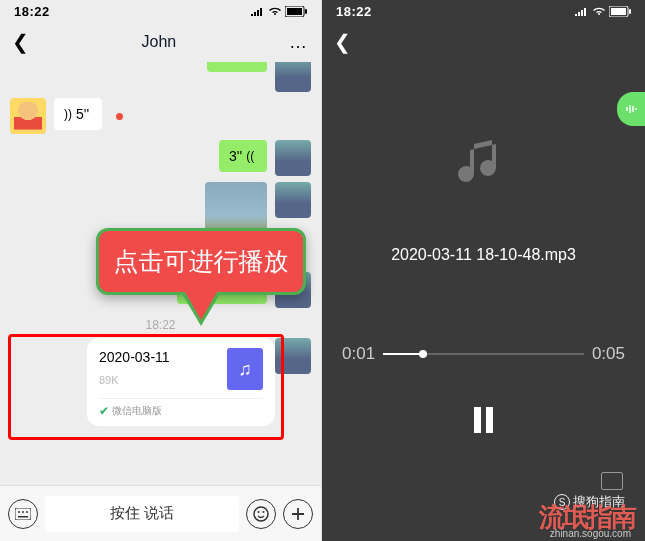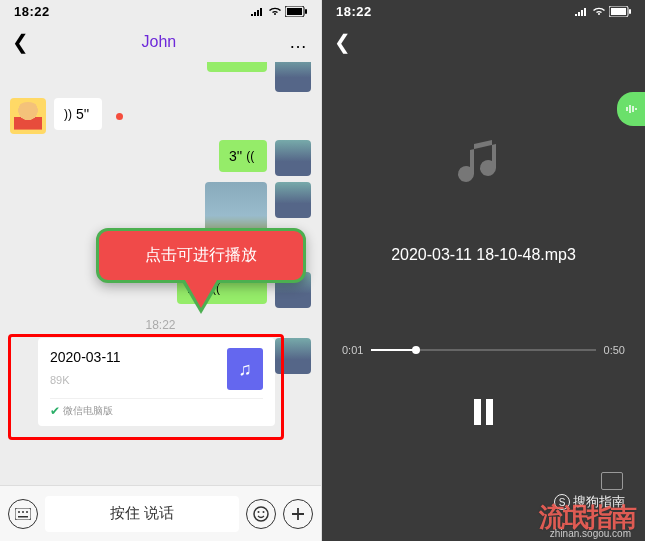--- a/index.html
+++ b/index.html
@@ -15,21 +15,21 @@
   .phone { position: relative; height: 541px; }
   .phone-left { width: 322px; background: #ededed; border-right: 1px solid #ddd; }
   .phone-right { width: 323px; background: #3a3a3a; color: #fff; }
 
   .status-bar { height: 22px; display: flex; align-items: center; justify-content: space-between; padding: 0 14px; font-size: 13px; font-weight: 600; }
   .status-bar .time { letter-spacing: 0.5px; }
   .status-icons { display: flex; align-items: center; gap: 3px; }
 
   .nav-bar { height: 40px; display: flex; align-items: center; justify-content: space-between; padding: 0 12px; }
   .phone-left .nav-bar { background: #ededed; }
-  .nav-title { font-size: 16px; font-weight: 500; color: #6d28d9; }
+  .nav-title { font-size: 16px; font-weight: 500; color: #0f172a; }
   .back-arrow { font-size: 20px; color: #000; }
   .phone-right .back-arrow { color: #fff; }
   .more-dots { font-size: 18px; letter-spacing: 2px; color: #000; }
 
   .chat-area { padding: 4px 10px; position: relative; height: 418px; overflow: hidden; }
 
   .msg-row { display: flex; margin: 6px 0; align-items: flex-start; }
   .msg-row.out { justify-content: flex-end; }
   .msg-row.in { justify-content: flex-start; }
 
@@ -41,36 +41,36 @@
   .bubble.green { background: #95ec69; color: #000; }
   .bubble.white { background: #fff; color: #000; }
 
   .voice-bubble { display: flex; align-items: center; gap: 4px; min-width: 48px; }
   .voice-waves { font-size: 12px; }
   .red-dot { width: 7px; height: 7px; background: #f54d3d; border-radius: 50%; margin-left: 6px; align-self: center; }
 
   .timestamp { text-align: center; font-size: 12px; color: #aaa; margin: 10px 0 4px; }
 
   .file-card {
-    background: #fff; border-radius: 4px; padding: 10px 12px 8px; width: 237px;
+    background: #fff; border-radius: 12px; padding: 10px 12px 8px; width: 188px;
     display: flex; flex-direction: column; position: relative;
   }
   .file-top { display: flex; justify-content: space-between; align-items: flex-start; }
   .file-name { font-size: 14px; color: #000; line-height: 1.3; max-width: 150px; word-break: break-all; }
   .file-size { font-size: 11px; color: #bbb; margin-top: 8px; }
   .file-icon { width: 36px; height: 42px; background: #6467ef; border-radius: 3px; display: flex; align-items: center; justify-content: center; color: #fff; font-size: 18px; }
   .file-source { font-size: 10px; color: #999; margin-top: 8px; border-top: 1px solid #f0f0f0; padding-top: 5px; display: flex; align-items: center; gap: 3px; }
   .source-dot { color: #2aae67; font-size: 12px; }
 
   .red-box { border: 3px solid #ff0000; border-radius: 4px; position: absolute; pointer-events: none; }
 
   .callout {
     position: absolute; z-index: 10; top: 228px; left: 96px; width: 210px;
     background: #f04a49; border: 3px solid #4caf50; border-radius: 12px;
-    padding: 14px 10px; text-align: center; color: #fff; font-size: 16px; font-weight: 500;
+    padding: 14px 10px; text-align: center; color: #fff; font-size: 25px; font-weight: 500;
     box-shadow: 0 4px 12px rgba(0,0,0,0.3);
   }
   .callout::after {
     content: ""; position: absolute; bottom: -28px; left: 50%; transform: translateX(-50%);
     width: 0; height: 0;
     border-left: 16px solid transparent;
     border-right: 16px solid transparent;
     border-top: 28px solid #f04a49;
   }
   .callout::before {
@@ -82,21 +82,21 @@
   }
 
   .input-bar { position: absolute; bottom: 0; left: 0; right: 0; height: 56px; background: #f7f7f7; border-top: 1px solid #ddd; display: flex; align-items: center; padding: 0 8px; gap: 7px; }
   .circle-btn { width: 30px; height: 30px; border: 1.5px solid #333; border-radius: 50%; display: flex; align-items: center; justify-content: center; font-size: 16px; background: transparent; }
   .voice-input { flex: 1; background: #fff; border-radius: 4px; height: 36px; display: flex; align-items: center; justify-content: center; font-size: 15px; color: #333; }
 
   
   .player-area { padding: 30px 16px 9px; height: 478px; position: relative; }
   .music-icon-big { width: 64px; height: 64px; margin: 40px auto 50px; color: #777; }
   .track-name { text-align: center; font-size: 16px; color: #fff; margin-bottom: 80px; word-break: break-all; }
-  .progress-row { display: flex; align-items: center; gap: 8px; font-size: 11px; color: #ccc; padding: 0 4px; }
+  .progress-row { display: flex; align-items: center; gap: 8px; font-size: 17px; color: #ccc; padding: 0 4px; }
   .progress-bar { flex: 1; height: 2px; background: #666; position: relative; }
   .progress-fill { position: absolute; left: 0; top: 0; height: 100%; background: #fff; }
   .progress-thumb { position: absolute; top: 50%; transform: translate(-50%, -50%); width: 8px; height: 8px; background: #fff; border-radius: 50%; }
   .controls-row { display: flex; align-items: center; justify-content: center; gap: 50px; margin-top: 40px; }
   .pause-btn { width: 32px; height: 32px; display: flex; align-items: center; justify-content: center; gap: 5px; }
   .pause-bar { width: 7px; height: 26px; background: #fff; }
   .cast-icon { position: absolute; bottom: 50px; right: 22px; width: 22px; height: 18px; border: 1.5px solid #999; border-radius: 2px; }
 
   .side-tab { position: absolute; right: 0; top: 92px; width: 28px; height: 34px; background: #6be06b; border-radius: 16px 0 0 16px; display: flex; align-items: center; justify-content: center; color: #fff; font-size: 11px; }
 
@@ -254,21 +254,21 @@
         </svg>
     </div>
     <div class="track-name">2020-03-11 18-10-48.mp3</div>
 
     <div class="progress-row">
       <span>0:01</span>
       <div class="progress-bar">
         <div class="progress-fill" style="width:20%"></div>
         <div class="progress-thumb" style="left:20%"></div>
       </div>
-      <span>0:50</span>
+      <span>0:05</span>
     </div>
 
     <div class="controls-row">
       <div class="pause-btn">
         <div class="pause-bar"></div>
         <div class="pause-bar"></div>
       </div>
     </div>
     <div class="cast-icon"></div>
   </div>

